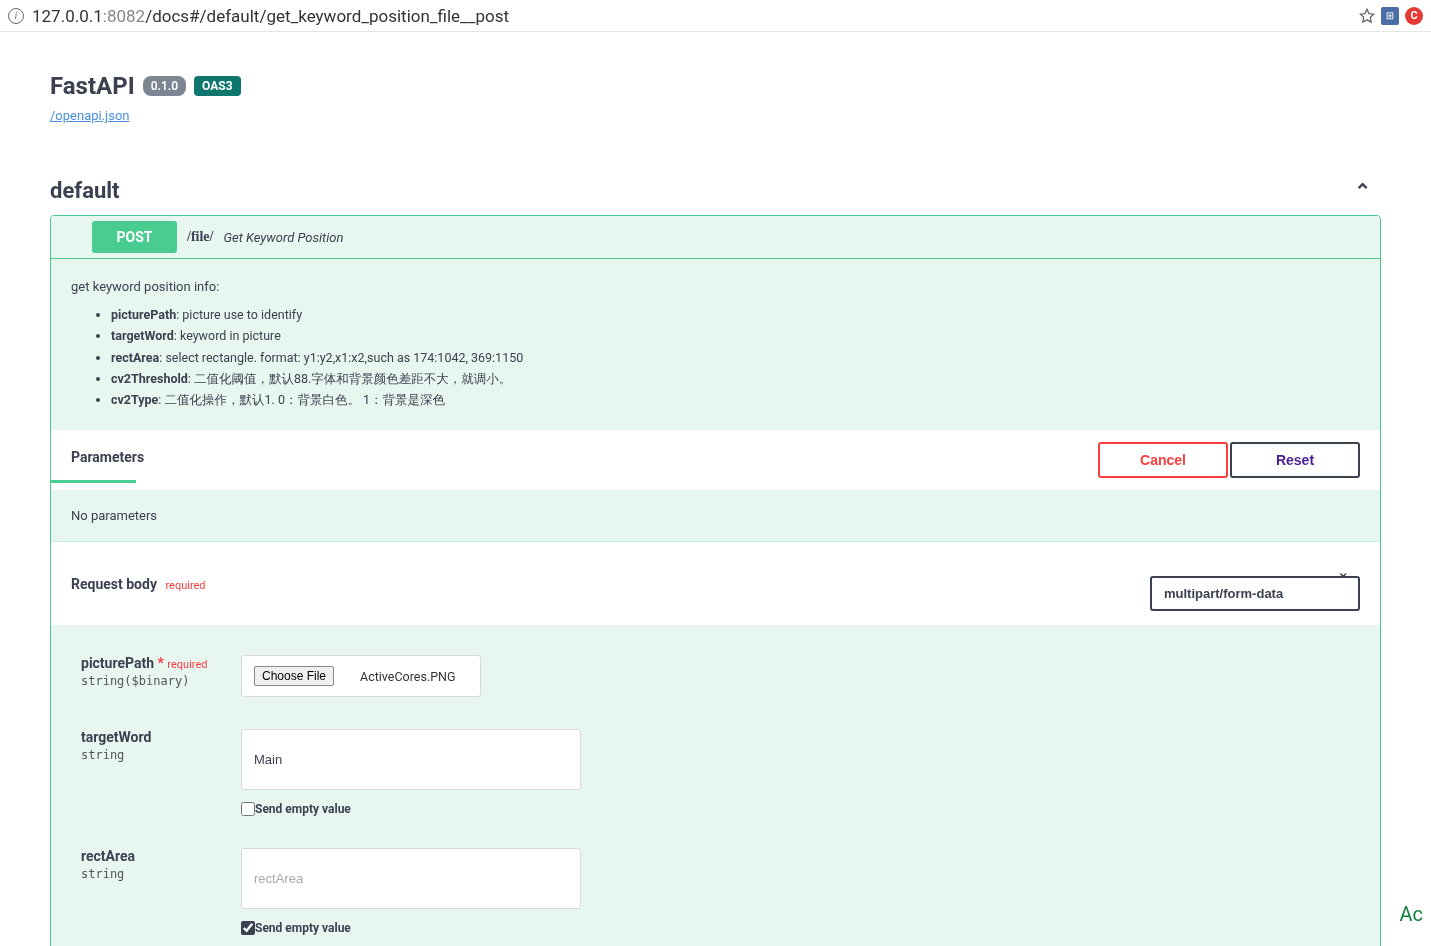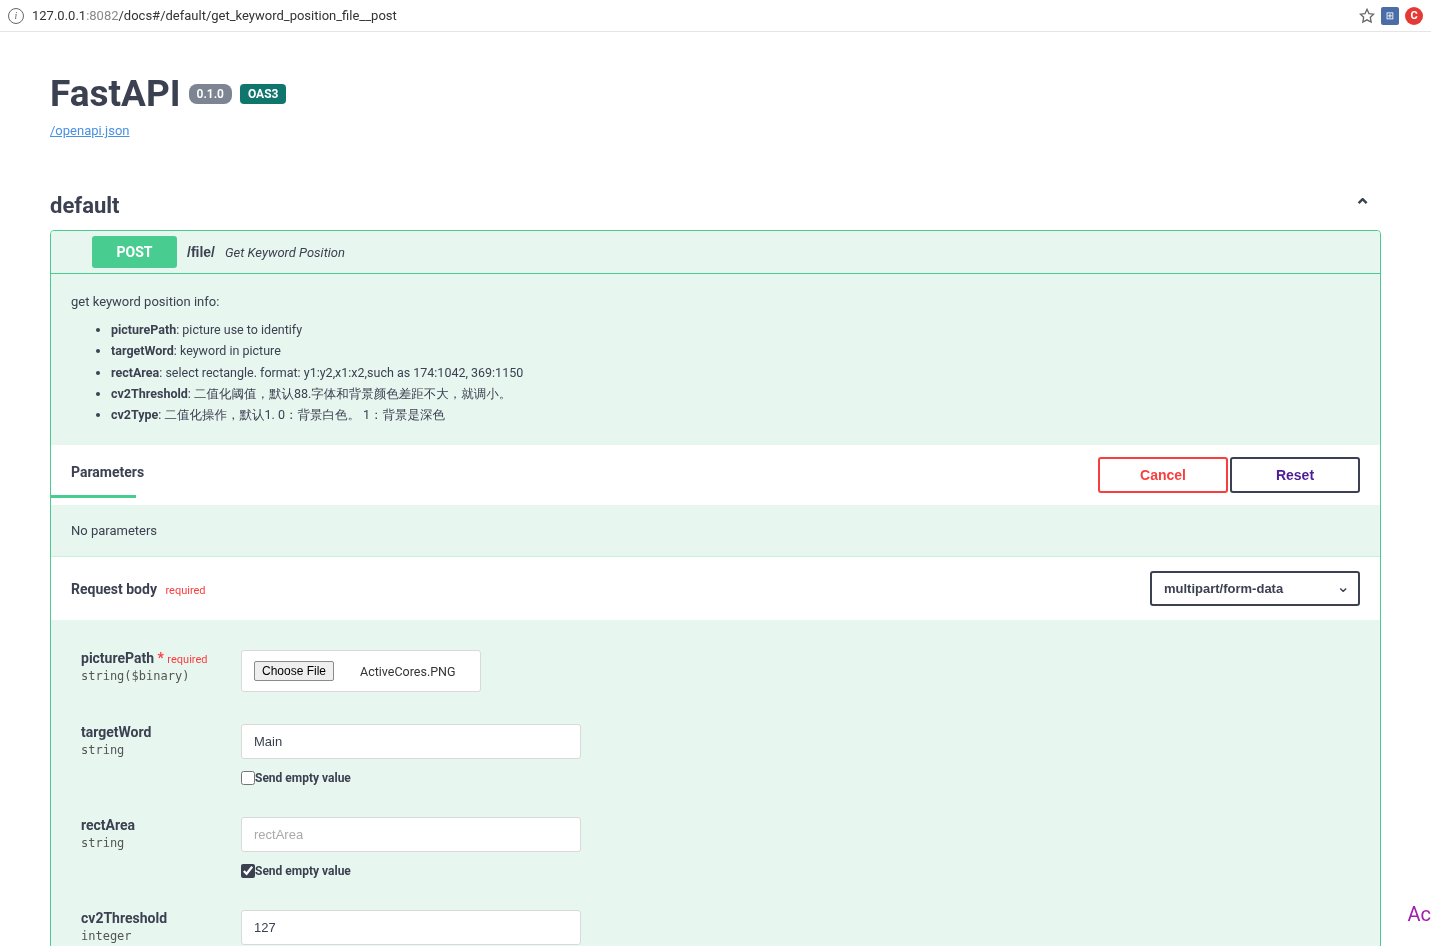--- a/index.html
+++ b/index.html
@@ -1,69 +1,69 @@
 <!DOCTYPE html>
 <html><head>
   <meta charset="utf-8">
   <style>
     * { margin: 0; padding: 0; box-sizing: border-box; }
     body { font-family: -apple-system, BlinkMacSystemFont, "Segoe UI", Roboto, sans-serif; background: #fff; overflow-x: hidden; }
     .browser-bar { height: 32px; background: #fff; border-bottom: 1px solid #e5e5e5; display: flex; align-items: center; padding: 0 8px; gap: 8px; }
     .info-icon { width: 16px; height: 16px; border: 1px solid #666; border-radius: 50%; display: flex; align-items: center; justify-content: center; font-size: 10px; color: #666; font-style: italic; font-family: serif; }
-    .url { font-size: 13px; color: #333; flex: 1; }
+    .url { font-size: 17px; color: #333; flex: 1; }
     .url .port { color: #888; }
     .browser-actions { display: flex; gap: 6px; align-items: center; }
     .star-icon { width: 16px; height: 16px; }
     .ext-icon { width: 18px; height: 18px; background: #4a6da7; border-radius: 2px; display: flex; align-items: center; justify-content: center; color: #fff; font-size: 10px; }
     .red-icon { width: 18px; height: 18px; background: #e53935; border-radius: 50%; color: #fff; display: flex; align-items: center; justify-content: center; font-size: 11px; font-weight: bold; }
     .swagger { padding: 40px 50px 0; }
     .header { display: flex; align-items: center; gap: 8px; }
-    .title { font-size: 37px; font-weight: 700; color: #3b4151; }
+    .title { font-size: 24px; font-weight: 700; color: #3b4151; }
     .version-badge { background: #7d8492; color: #ffffff; font-size: 12px; padding: 3px 8px; border-radius: 8px; font-weight: 600; }
     .oas-badge { background: #0f766e; color: #fff; font-size: 12px; padding: 3px 8px; border-radius: 4px; font-weight: 700; }
     .openapi-link { color: #4990e2; font-size: 13px; margin-top: 8px; display: block; }
     .section-title { font-size: 22px; font-weight: 700; color: #3b4151; margin-top: 55px; display: flex; justify-content: space-between; align-items: center; cursor: pointer; padding-right: 10px; }
     .chevron { font-size: 20px; color: #3b4151; }
     .op-block { margin-top: 12px; border: 1px solid #49cc90; border-radius: 4px; background: #e8f6f0; overflow: hidden; }
     .op-summary { display: flex; align-items: center; padding: 5px; gap: 10px; background: #e8f6f0; border-bottom: 1px solid #49cc90; cursor: pointer; }
     .method-badge { background: #49cc90; color: #fff; font-weight: 700; font-size: 14px; padding: 8px 0; width: 85px; text-align: center; border-radius: 3px; margin-left: 36px; }
-    .path { font-family: Liberation Sans, sans-serif; font-weight: 600; color: #3b4151; font-size: 14px; }
+    .path { font-family: Liberation Serif, serif; font-weight: 600; color: #3b4151; font-size: 14px; }
     .summary-text { font-size: 13px; color: #3b4151; font-style: italic; }
     .description { padding: 20px 20px 10px; font-size: 13px; color: #3b4151; }
     .desc-list { margin: 10px 0 10px 40px; font-size: 12.5px; line-height: 1.7; }
     .desc-list li strong { font-weight: 700; }
     .params-header { background: #fff; padding: 12px 20px; display: flex; justify-content: space-between; align-items: center; }
     .params-title { font-weight: 700; font-size: 14px; color: #3b4151; position: relative; padding-bottom: 6px; }
     .params-title::after { content: ""; position: absolute; left: -20px; bottom: -12px; width: 85px; height: 3px; background: #49cc90; }
     .header-actions { display: flex; gap: 2px; }
     .btn { border: 2px solid; padding: 8px 0; width: 130px; border-radius: 3px; font-size: 14px; font-weight: 700; cursor: pointer; background: #fff; text-align: center; }
     .btn-cancel { color: #f93e3e; border-color: #f93e3e; }
     .btn-reset { color: #4c1d95; border-color: #3b4151; }
     .no-params { padding: 18px 20px; font-size: 13px; color: #3b4151; }
     .req-body-header { background: #fff; padding: 14px 20px; display: flex; justify-content: space-between; align-items: center; border-top: 1px solid rgba(73,204,144,0.3); }
     .req-body-title { font-weight: 700; font-size: 14px; color: #3b4151; }
     .required-tag { color: #f93e3e; font-size: 11px; font-weight: 400; margin-left: 5px; }
-    .content-select { border: 2px solid #3b4151; padding: 8px 30px 8px 12px; font-size: 13px; font-weight: 700; color: #3b4151; border-radius: 3px; background: #fff; cursor: pointer; appearance: none; position: relative; min-width: 210px; }
+    .content-select { border: 2px solid #3b4151; padding: 8px 30px 8px 12px; font-size: 13px; font-weight: 700; color: #3b4151; border-radius: 3px; background: #fff; cursor: pointer; appearance: none; position: relative; min-width: 210px; margin-top: 20px; }
     .select-wrapper { position: relative; }
     .select-wrapper::after { content: "⌄"; position: absolute; right: 10px; top: 6px; font-size: 16px; pointer-events: none; color: #3b4151; }
     .body-table { padding: 30px 20px 0 30px; }
     .body-row { display: flex; margin-bottom: 32px; align-items: flex-start; }
     .param-col { width: 160px; }
     .param-name { font-weight: 700; font-size: 14px; color: #3b4151; }
     .param-req { color: #f93e3e; font-size: 11px; font-weight: 400; }
     .param-type { font-family: monospace; font-size: 12px; color: #555; margin-top: 3px; }
     .input-col { flex: 1; max-width: 340px; }
     .file-input-wrap { border: 1px solid #d9d9d9; border-radius: 3px; padding: 10px 12px; display: flex; align-items: center; gap: 26px; background: #fff; max-width: 240px; }
     .choose-file-btn { border: 1px solid #8a8a8a; background: #efefef; padding: 2px 7px; font-size: 12px; border-radius: 2px; cursor: pointer; }
     .file-name { font-size: 12.5px; color: #333; }
-    .text-input { width: 100%; border: 1px solid #d9d9d9; border-radius: 3px; padding: 9px 12px; font-size: 13px; color: #3b4151; }
+    .text-input { width: 100%; border: 1px solid #d9d9d9; border-radius: 3px; padding: 22px 12px; font-size: 13px; color: #3b4151; }
     .text-input::placeholder { color: #aaa; }
     .checkbox-row { display: flex; align-items: center; gap: 0; margin-top: 12px; font-size: 12px; font-weight: 700; color: #3b4151; }
     .checkbox-row input { width: 14px; height: 14px; accent-color: #3b4151; }
-    .watermark { position: fixed; right: 0; bottom: 20px; color: #a21caf; font-size: 20px; pointer-events: none; }
+    .watermark { position: fixed; right: 8px; bottom: 20px; color: #15803d; font-size: 20px; pointer-events: none; }
   </style>
 </head>
 <body>
 
 <div class="browser-bar">
   <span class="info-icon">i</span>
   <div class="url">
     <span>127.0.0.1</span><span class="port">:8082</span><span>/docs#/default/get_keyword_position_file__post</span>
   </div>
   <div class="browser-actions">

